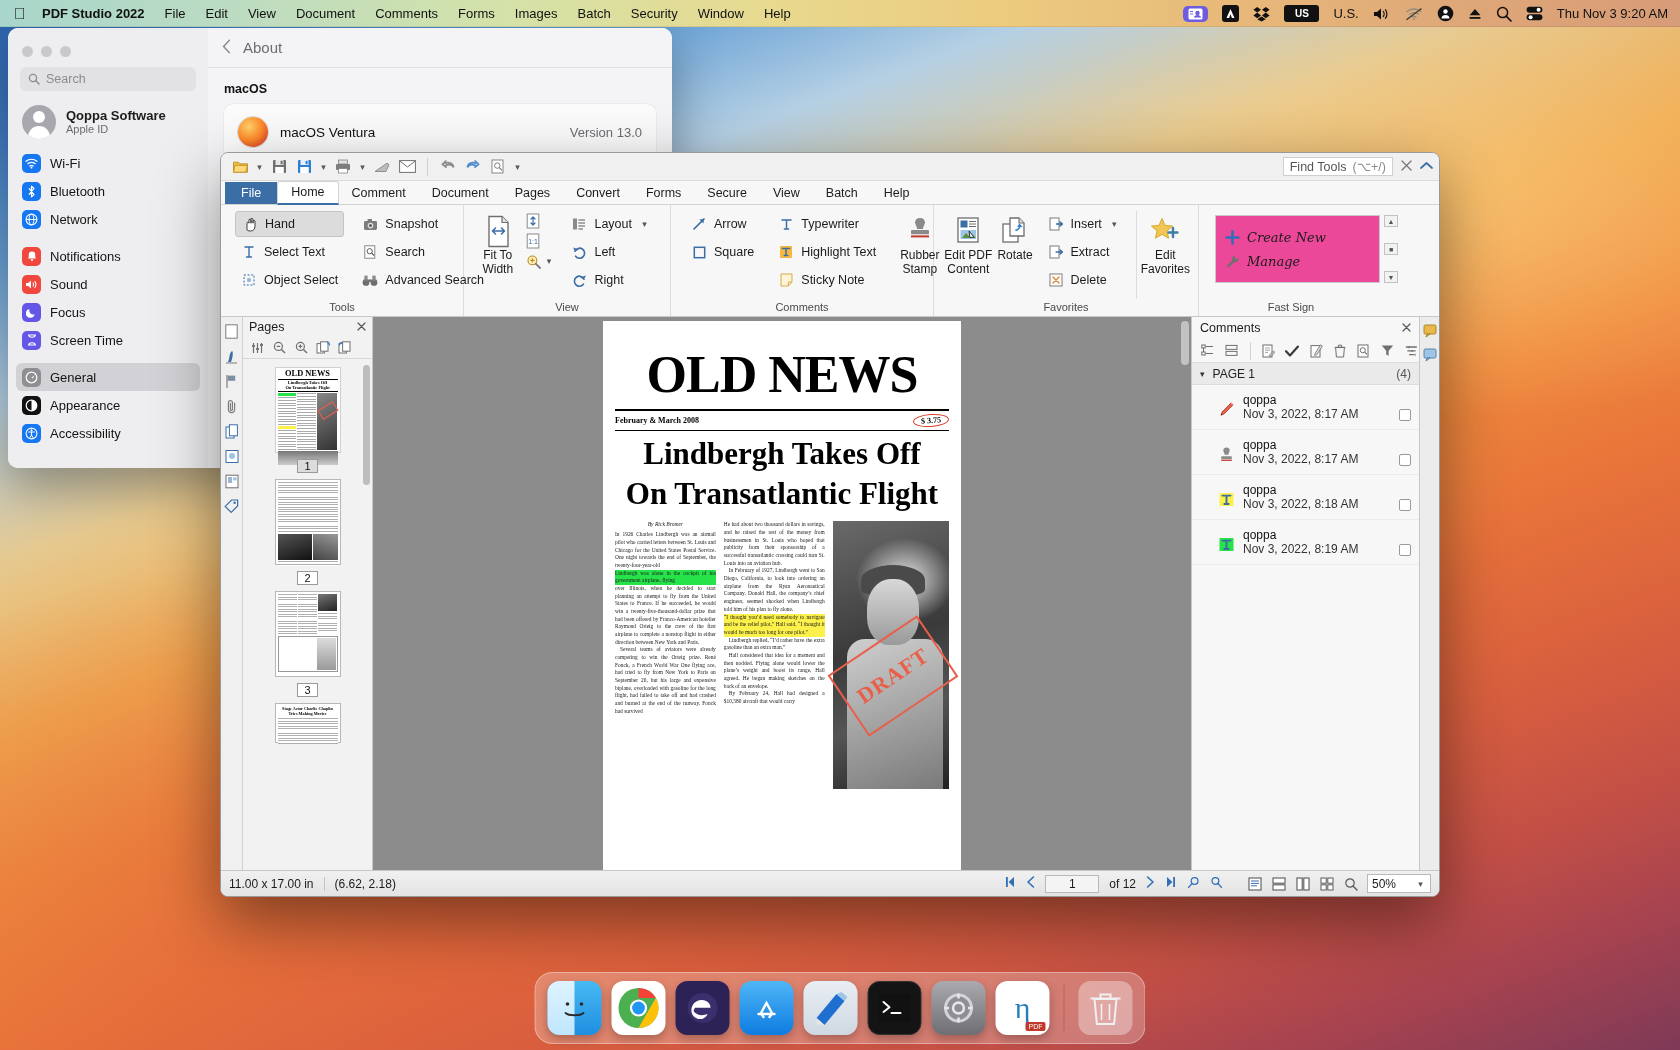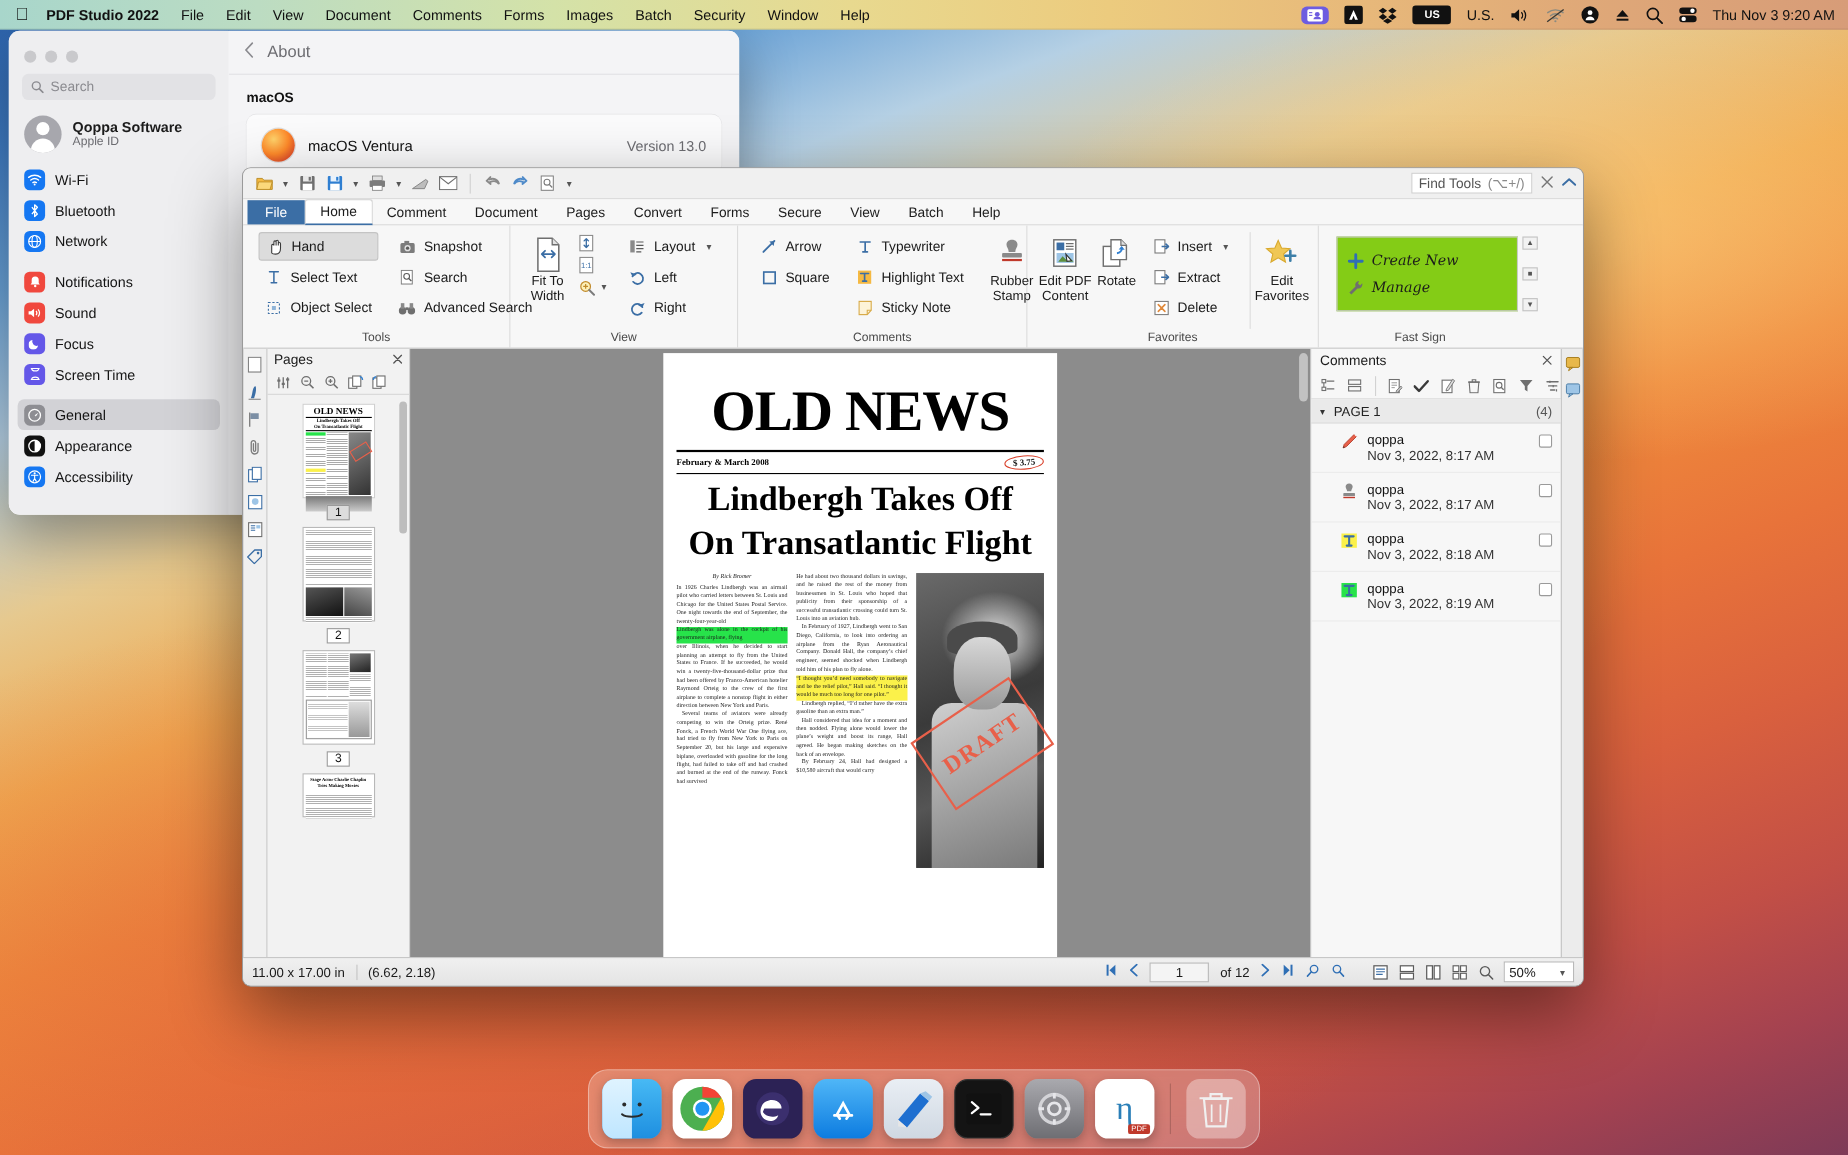--- a/index.html
+++ b/index.html
@@ -84,21 +84,21 @@
   .rg-label{text-align:center;font-size:11px;color:#4a4a4a;padding-bottom:3px;}
   .rcol{display:flex;flex-direction:column;justify-content:flex-start;gap:2px;padding:0 6px;}
   .ritem{display:flex;align-items:center;gap:7px;font-size:12.5px;color:#1b1b1b;height:26px;padding:0 6px;border-radius:3px;white-space:nowrap;}
   .ritem.sel{background:#dcdcdc;border:1px solid #c4c4c4;}
   .ic{width:16px;height:16px;display:inline-flex;align-items:center;justify-content:center;flex:none;}
   .bigbtn{display:flex;flex-direction:column;align-items:center;justify-content:flex-start;width:56px;font-size:12px;color:#1b1b1b;padding-top:2px;line-height:1.15;text-align:center;}
   .bigbtn .gl{height:36px;display:flex;align-items:center;justify-content:center;}
   .vsep{width:1px;background:#dcdcdc;}
 
   .fastsign{display:flex;flex-direction:column;padding:4px 6px 0 8px;}
-  .fs-box{border:1px solid #c9c9c9;background:#84cc16;width:165px;height:68px;display:flex;flex-direction:column;justify-content:center;gap:8px;padding-left:8px;}
+  .fs-box{border:1px solid #c9c9c9;background:#ec4899;width:165px;height:68px;display:flex;flex-direction:column;justify-content:center;gap:8px;padding-left:8px;}
   .fs-row{display:flex;align-items:center;gap:7px;font-family:"DejaVu Serif",serif;font-style:italic;font-size:13px;color:#1b1b1b;}
   .spin{display:flex;flex-direction:column;justify-content:space-between;margin-left:4px;}
   .spin div{border:1px solid #c2c2c2;background:#f2f2f2;width:14px;height:12px;font-size:7px;display:flex;align-items:center;justify-content:center;color:#555;}
 
   .workarea{flex:1;display:flex;overflow:hidden;background:#8c8c8c;}
   .vertbar{width:22px;background:#f0f0f0;border-right:1px solid #d0d0d0;display:flex;flex-direction:column;align-items:center;padding-top:6px;gap:9px;}
   .vb-i{width:16px;height:16px;display:flex;align-items:center;justify-content:center;}
   .pages-panel{width:130px;background:#f2f2f2;display:flex;flex-direction:column;border-right:1px solid #c8c8c8;}
   .pp-head{height:20px;display:flex;align-items:center;justify-content:space-between;padding:0 6px;font-size:12.5px;color:#1b1b1b;}
   .pp-tools{height:22px;display:flex;align-items:center;gap:6px;padding-left:6px;border-bottom:1px solid #d8d8d8;}
@@ -110,21 +110,21 @@
   .pp-scroll{position:absolute;right:2px;top:6px;width:7px;height:120px;background:#bdbdbd;border-radius:4px;}
 
   .docview{flex:1;background:#8c8c8c;position:relative;overflow:hidden;display:flex;justify-content:center;}
   .page{width:358px;background:#fff;margin-top:4px;padding:10px 12px;overflow:hidden;position:relative;}
 
   .cmt-panel{width:228px;background:#f7f7f7;border-left:1px solid #c8c8c8;display:flex;flex-direction:column;}
   .cp-head{height:22px;display:flex;align-items:center;justify-content:space-between;padding:0 8px;font-size:12.5px;color:#1b1b1b;}
   .cp-tools{height:24px;display:flex;align-items:center;gap:8px;padding-left:8px;border-bottom:1px solid #dcdcdc;}
   .cp-page{height:22px;background:#eaeaea;display:flex;align-items:center;gap:8px;padding:0 8px;font-size:12px;color:#222;border-bottom:1px solid #dcdcdc;}
   .cp-cnt{margin-left:auto;color:#555;}
-  .cmt{display:flex;align-items:flex-start;gap:8px;padding:8px 8px 8px 26px;border-bottom:1px solid #ececec;font-size:12px;}
+  .cmt{display:flex;align-items:flex-end;gap:8px;padding:8px 8px 8px 26px;border-bottom:1px solid #ececec;font-size:12px;}
   .cmt-txt{flex:1;}
   .cmt-u{color:#111;}
   .cmt-d{color:#333;margin-top:12px;}
   .cb{width:12px;height:12px;border:1px solid #9a9a9a;background:#fff;border-radius:2px;margin-top:2px;}
   .rightrail{width:20px;background:#ececec;border-left:1px solid #c8c8c8;padding-top:6px;display:flex;flex-direction:column;align-items:center;gap:8px;}
 
   .statusbar{height:26px;background:linear-gradient(#f0f0f0,#e4e4e4);border-top:1px solid #c7c7c7;display:flex;align-items:center;font-size:12px;color:#1b1b1b;padding:0 8px;gap:10px;}
   .sb-sep{width:1px;height:14px;background:#c4c4c4;}
   .pager{margin-left:auto;display:flex;align-items:center;gap:10px;}
   .pg-in{width:54px;height:18px;background:#f4f4f4;border:1px solid #b9b9b9;text-align:center;font-size:12px;line-height:16px;}

